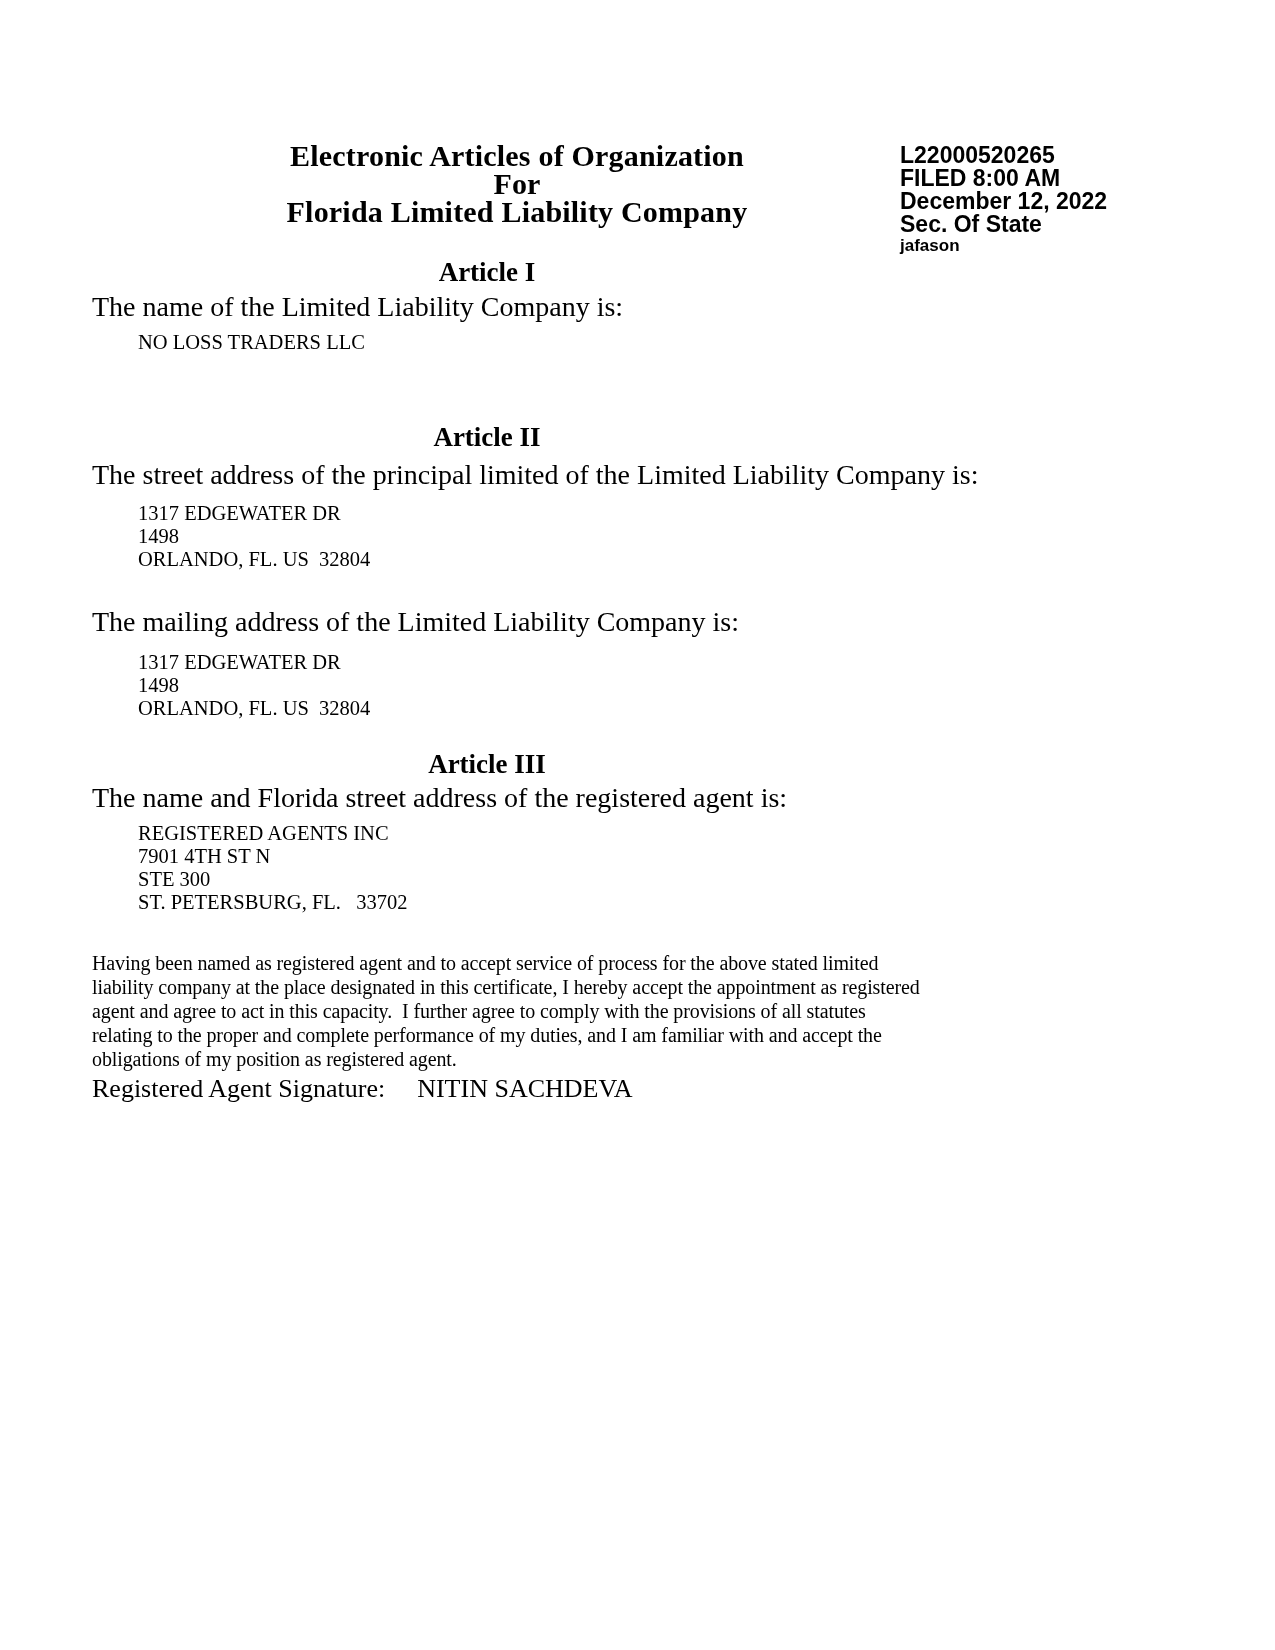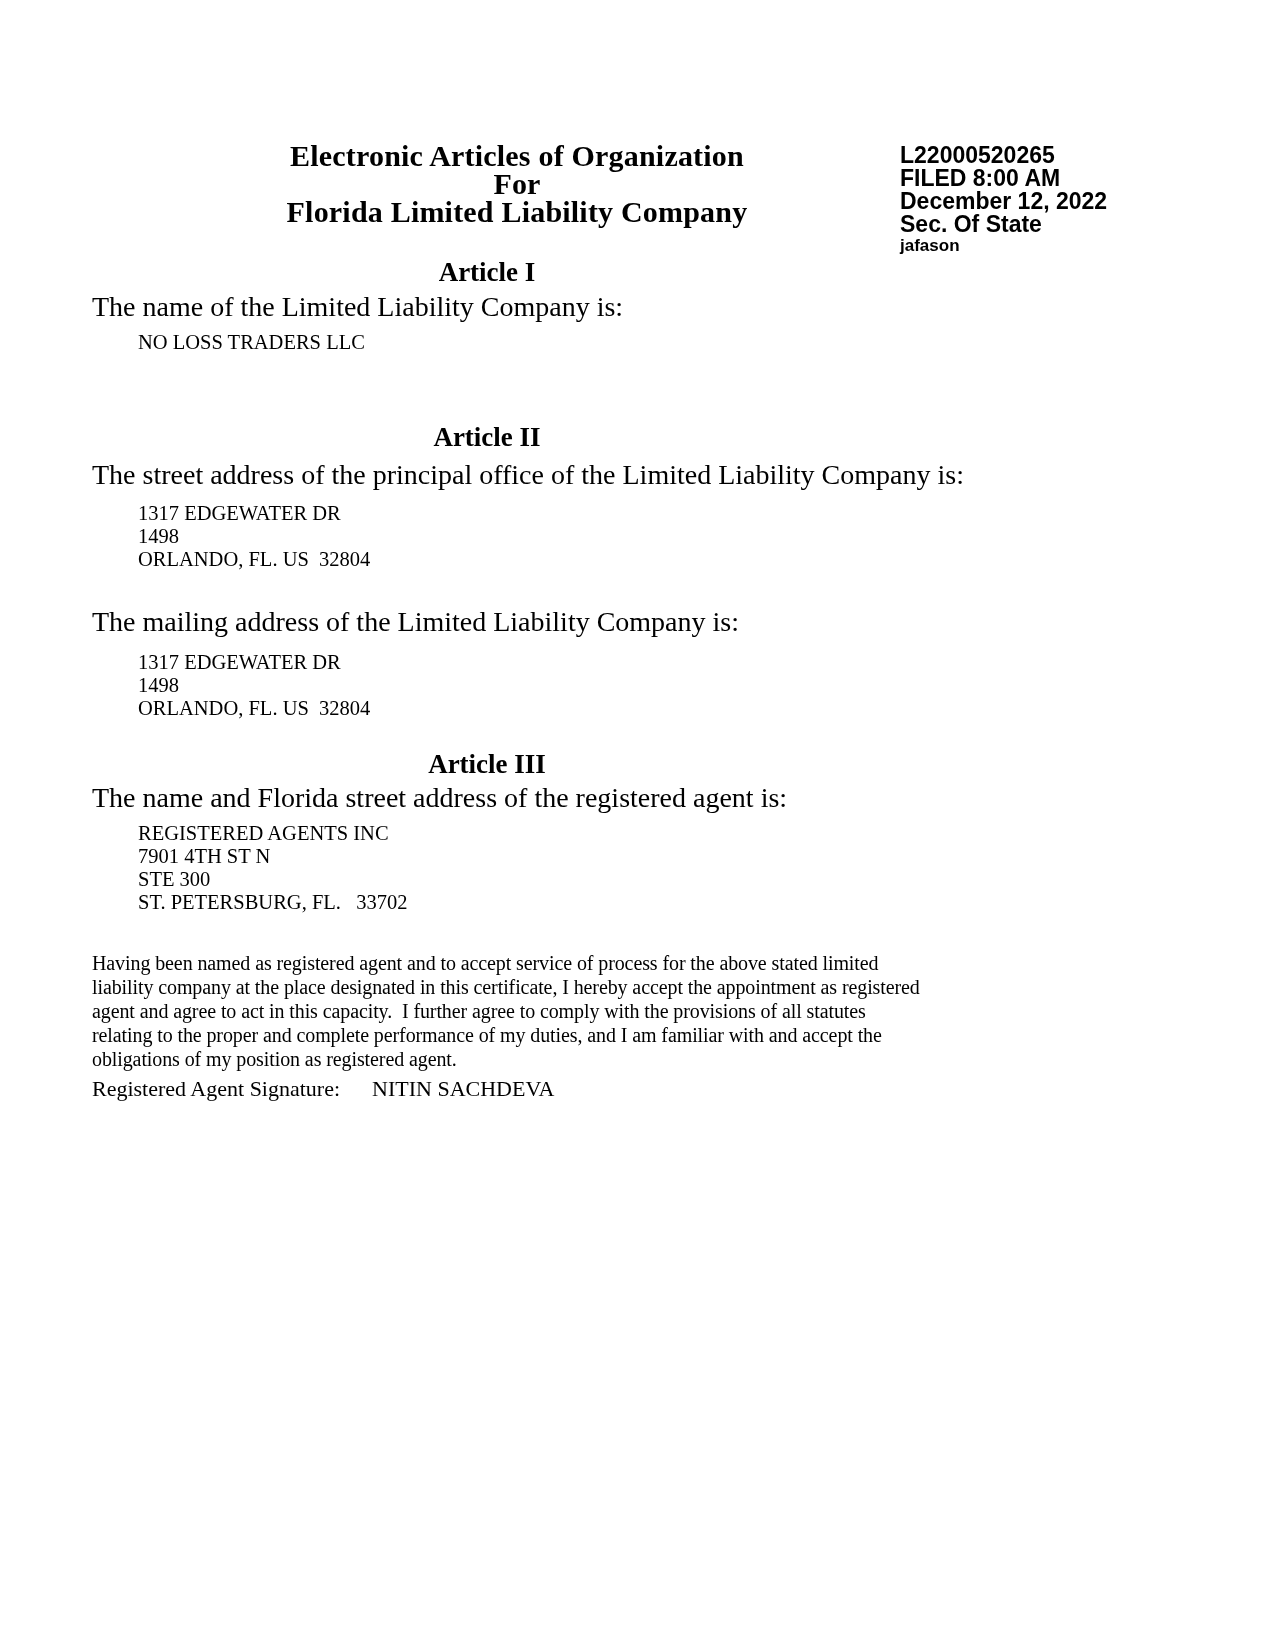--- a/index.html
+++ b/index.html
@@ -85,21 +85,21 @@
     font-size: 20px;
     line-height: 24px;
     letter-spacing: -0.1px;
     white-space: pre-wrap;
   }
   
   .signature-line {
     position: absolute;
     left: 92px;
     top: 1076px;
-    font-size: 22px;
+    font-size: 26px;
     line-height: 26px;
     white-space: nowrap;
     text-align: right;
   }
   .signature-line .sig-name { margin-left: 32px; }
 </style>
 </head>
 <body>
 
 <div class="page">
@@ -116,21 +116,21 @@
     <div>December 12, 2022</div>
     <div>Sec. Of State</div>
     <div class="examiner">jafason</div>
   </div>
 
   <div class="article-heading h-article1">Article I</div>
   <div class="intro-line i-name">The name of the Limited Liability Company is:</div>
   <div class="addr-block a-company">NO LOSS TRADERS LLC</div>
 
   <div class="article-heading h-article2">Article II</div>
-  <div class="intro-line i-street">The street address of the principal office of the Limited Liability Company is:</div>
+  <div class="intro-line i-street">The street address of the principal limited of the Limited Liability Company is:</div>
   <div class="addr-block a-street">1317 EDGEWATER DR
 1498
 ORLANDO, FL. US  32804</div>
   <div class="intro-line i-mailing">The mailing address of the Limited Liability Company is:</div>
   <div class="addr-block a-mailing">1317 EDGEWATER DR
 1498
 ORLANDO, FL. US  32804</div>
 
   <div class="article-heading h-article3">Article III</div>
   <div class="intro-line i-agent">The name and Florida street address of the registered agent is:</div>

